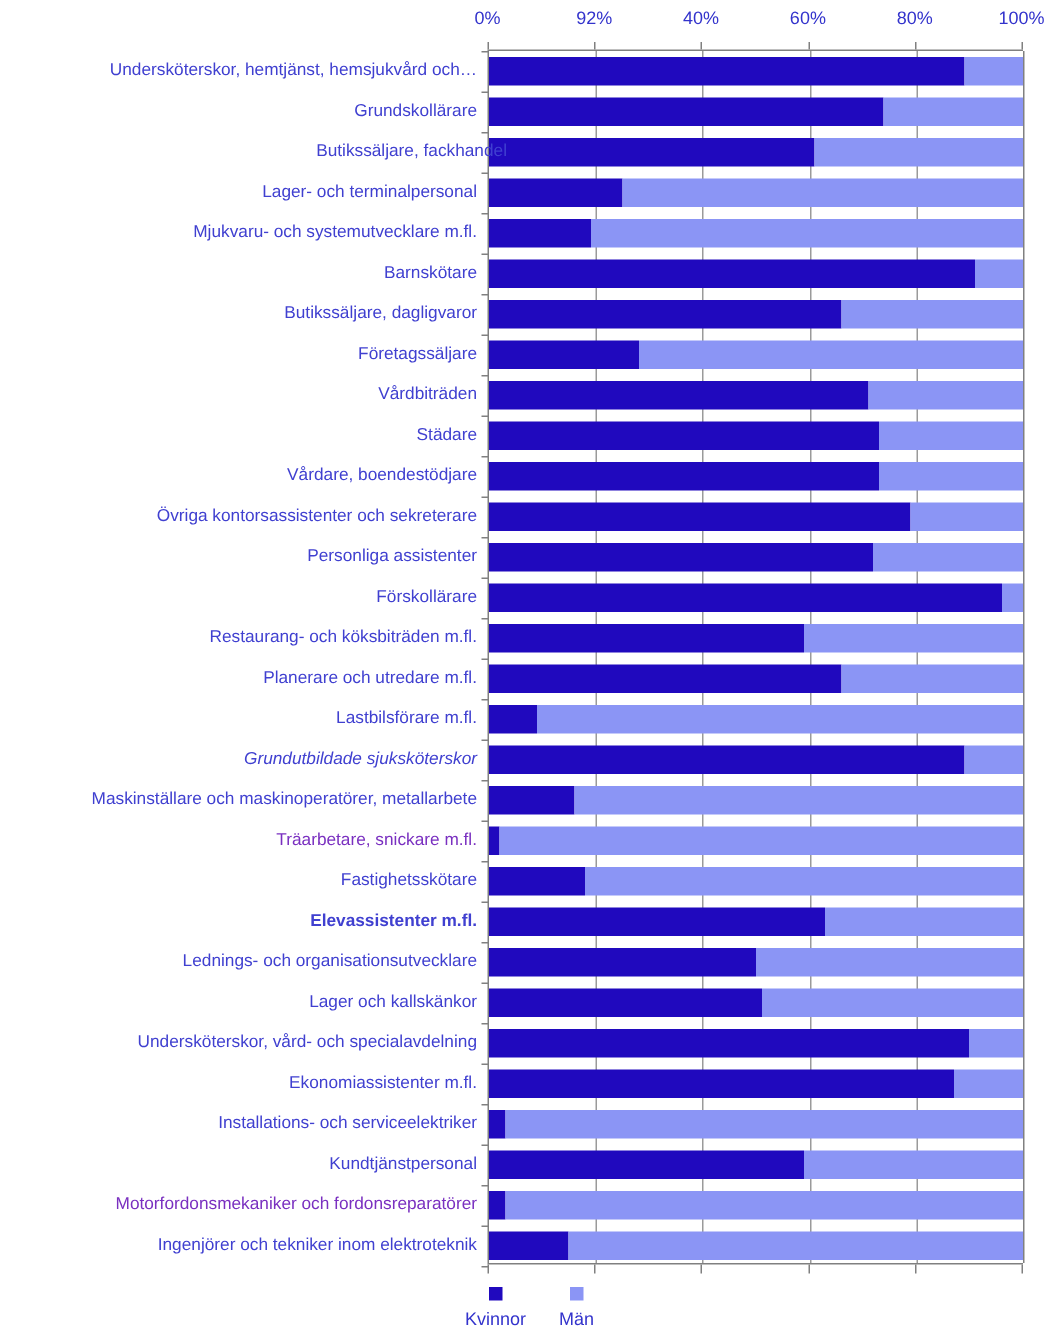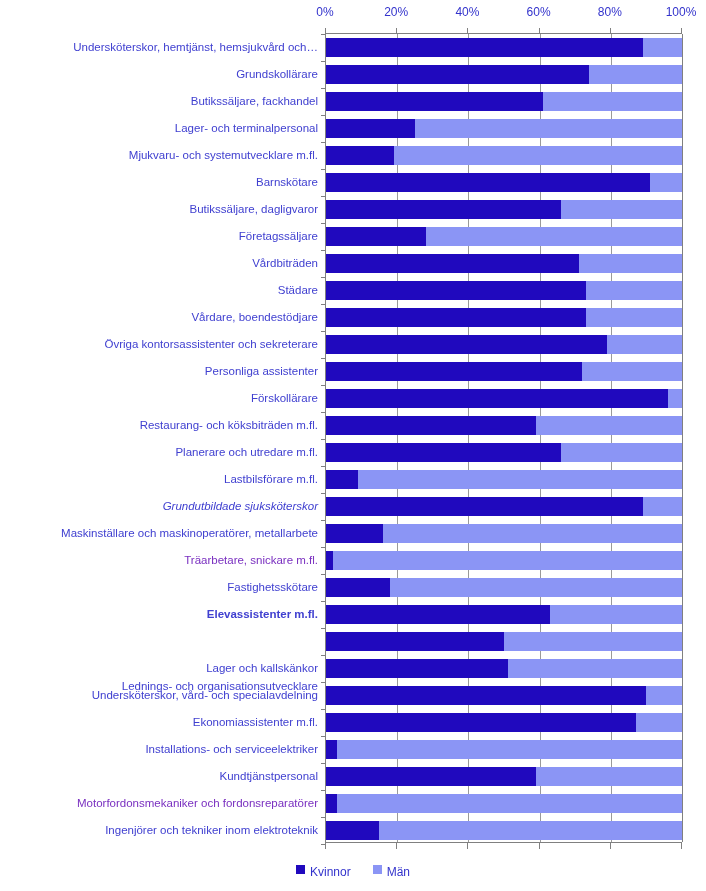--- a/index.html
+++ b/index.html
@@ -137,42 +137,43 @@
     top: 862px;
     width: 706px;
     height: 20px;
     display: flex;
     justify-content: center;
     align-items: center;
     gap: 22px;
   }
   .legend-item {
     display: flex;
-    align-items: flex-start;
+    align-items: center;
     gap: 5px;
+    flex-direction: column;
   }
   .legend-swatch {
     width: 9px;
     height: 9px;
     display: inline-block;
   }
   .legend-text {
     font-size: 12px;
     color: #3333cc;
     white-space: nowrap;
   }
 </style>
 </head>
 <body>
 
 <div id="chart-root">
 
   <div id="top-axis">
       <div class="x-tick-label" style="left: 325px;">0%</div>
-      <div class="x-tick-label" style="left: 396.2px;">20%</div>
+      <div class="x-tick-label" style="left: 396.2px;">92%</div>
       <div class="x-tick-label" style="left: 467.4px;">40%</div>
       <div class="x-tick-label" style="left: 538.6px;">60%</div>
       <div class="x-tick-label" style="left: 609.8px;">80%</div>
       <div class="x-tick-label" style="left: 681px;">100%</div>
     </div>
 
   <div id="plot-top-rule"></div>
   <div id="plot-bottom-rule"></div>
 
   <div id="plot">
@@ -411,41 +412,41 @@
     <div class="outer-tick-top" style="left: 467.4px;"></div>
     <div class="outer-tick-bottom" style="left: 467.4px;"></div>
     <div class="outer-tick-top" style="left: 538.6px;"></div>
     <div class="outer-tick-bottom" style="left: 538.6px;"></div>
     <div class="outer-tick-top" style="left: 609.8px;"></div>
     <div class="outer-tick-bottom" style="left: 609.8px;"></div>
     <div class="outer-tick-top" style="left: 681px;"></div>
     <div class="outer-tick-bottom" style="left: 681px;"></div>
     <div class="cat-label" style="left: 0px; top: 68px;">Grundskollärare</div>
     <div class="cat-label" style="left: 0px; top: 41px;">Undersköterskor, hemtjänst, hemsjukvård och…</div>
-    <div class="cat-label" style="left: 0px; top: 95px;">Butikssäljare, fackhandel</div>
+    <div class="cat-label" style="left: 0px; top: 95px; padding-left: 20px;">Butikssäljare, fackhandel</div>
     <div class="cat-label" style="left: 0px; top: 122px;">Lager- och terminalpersonal</div>
     <div class="cat-label" style="left: 0px; top: 149px;">Mjukvaru- och systemutvecklare m.fl.</div>
     <div class="cat-label" style="left: 0px; top: 176px;">Barnskötare</div>
     <div class="cat-label" style="left: 0px; top: 203px;">Butikssäljare, dagligvaror</div>
     <div class="cat-label" style="left: 0px; top: 230px;">Företagssäljare</div>
     <div class="cat-label" style="left: 0px; top: 257px;">Vårdbiträden</div>
     <div class="cat-label" style="left: 0px; top: 284px;">Städare</div>
     <div class="cat-label" style="left: 0px; top: 311px;">Vårdare, boendestödjare</div>
     <div class="cat-label" style="left: 0px; top: 338px;">Övriga kontorsassistenter och sekreterare</div>
     <div class="cat-label" style="left: 0px; top: 365px;">Personliga assistenter</div>
     <div class="cat-label" style="left: 0px; top: 392px;">Förskollärare</div>
     <div class="cat-label" style="left: 0px; top: 419px;">Restaurang- och köksbiträden m.fl.</div>
     <div class="cat-label" style="left: 0px; top: 446px;">Planerare och utredare m.fl.</div>
     <div class="cat-label" style="left: 0px; top: 473px;">Lastbilsförare m.fl.</div>
     <div class="cat-label" style="left: 0px; top: 500px; font-style: italic;">Grundutbildade sjuksköterskor</div>
     <div class="cat-label" style="left: 0px; top: 527px;">Maskinställare och maskinoperatörer, metallarbete</div>
     <div class="cat-label alt" style="left: 0px; top: 554px;">Träarbetare, snickare m.fl.</div>
     <div class="cat-label" style="left: 0px; top: 581px;">Fastighetsskötare</div>
     <div class="cat-label" style="left: 0px; top: 608px; font-weight: bold;">Elevassistenter m.fl.</div>
-    <div class="cat-label" style="left: 0px; top: 635px; margin-top: 45px;">Lednings- och organisationsutvecklare</div>
+    <div class="cat-label" style="left: 0px; top: 635px;">Lednings- och organisationsutvecklare</div>
     <div class="cat-label" style="left: 0px; top: 662px;">Lager och kallskänkor</div>
     <div class="cat-label" style="left: 0px; top: 689px;">Undersköterskor, vård- och specialavdelning</div>
     <div class="cat-label" style="left: 0px; top: 716px;">Ekonomiassistenter m.fl.</div>
     <div class="cat-label" style="left: 0px; top: 743px;">Installations- och serviceelektriker</div>
     <div class="cat-label" style="left: 0px; top: 770px;">Kundtjänstpersonal</div>
     <div class="cat-label alt" style="left: 0px; top: 797px;">Motorfordonsmekaniker och fordonsreparatörer</div>
     <div class="cat-label" style="left: 0px; top: 824px;">Ingenjörer och tekniker inom elektroteknik</div>
   </div>
 
 </body></html>

